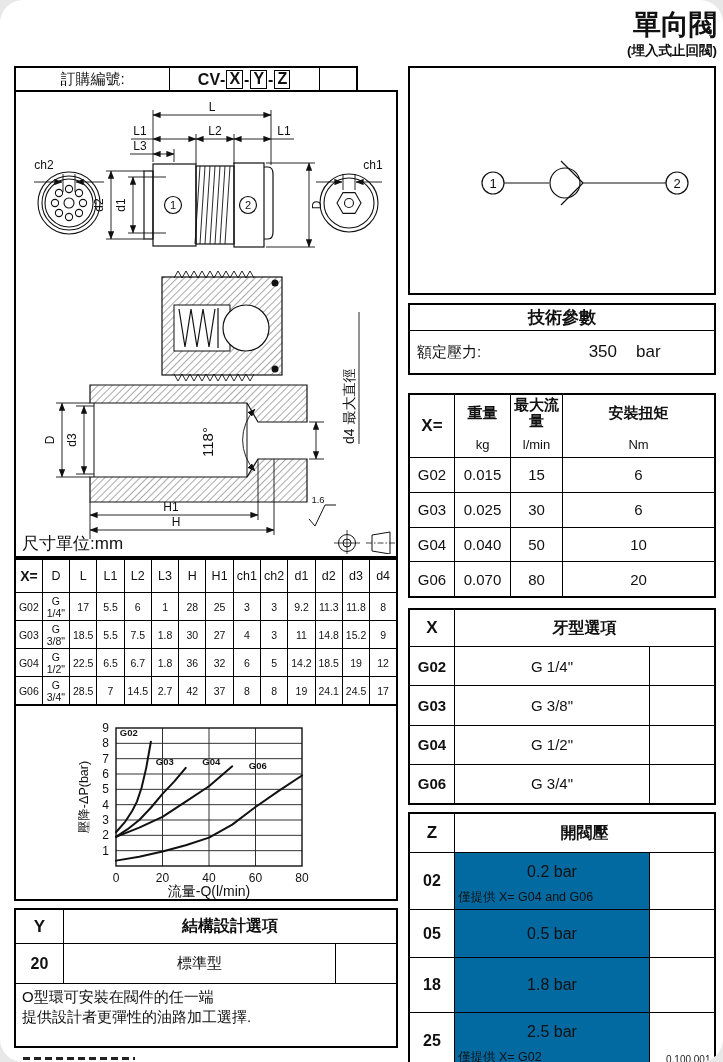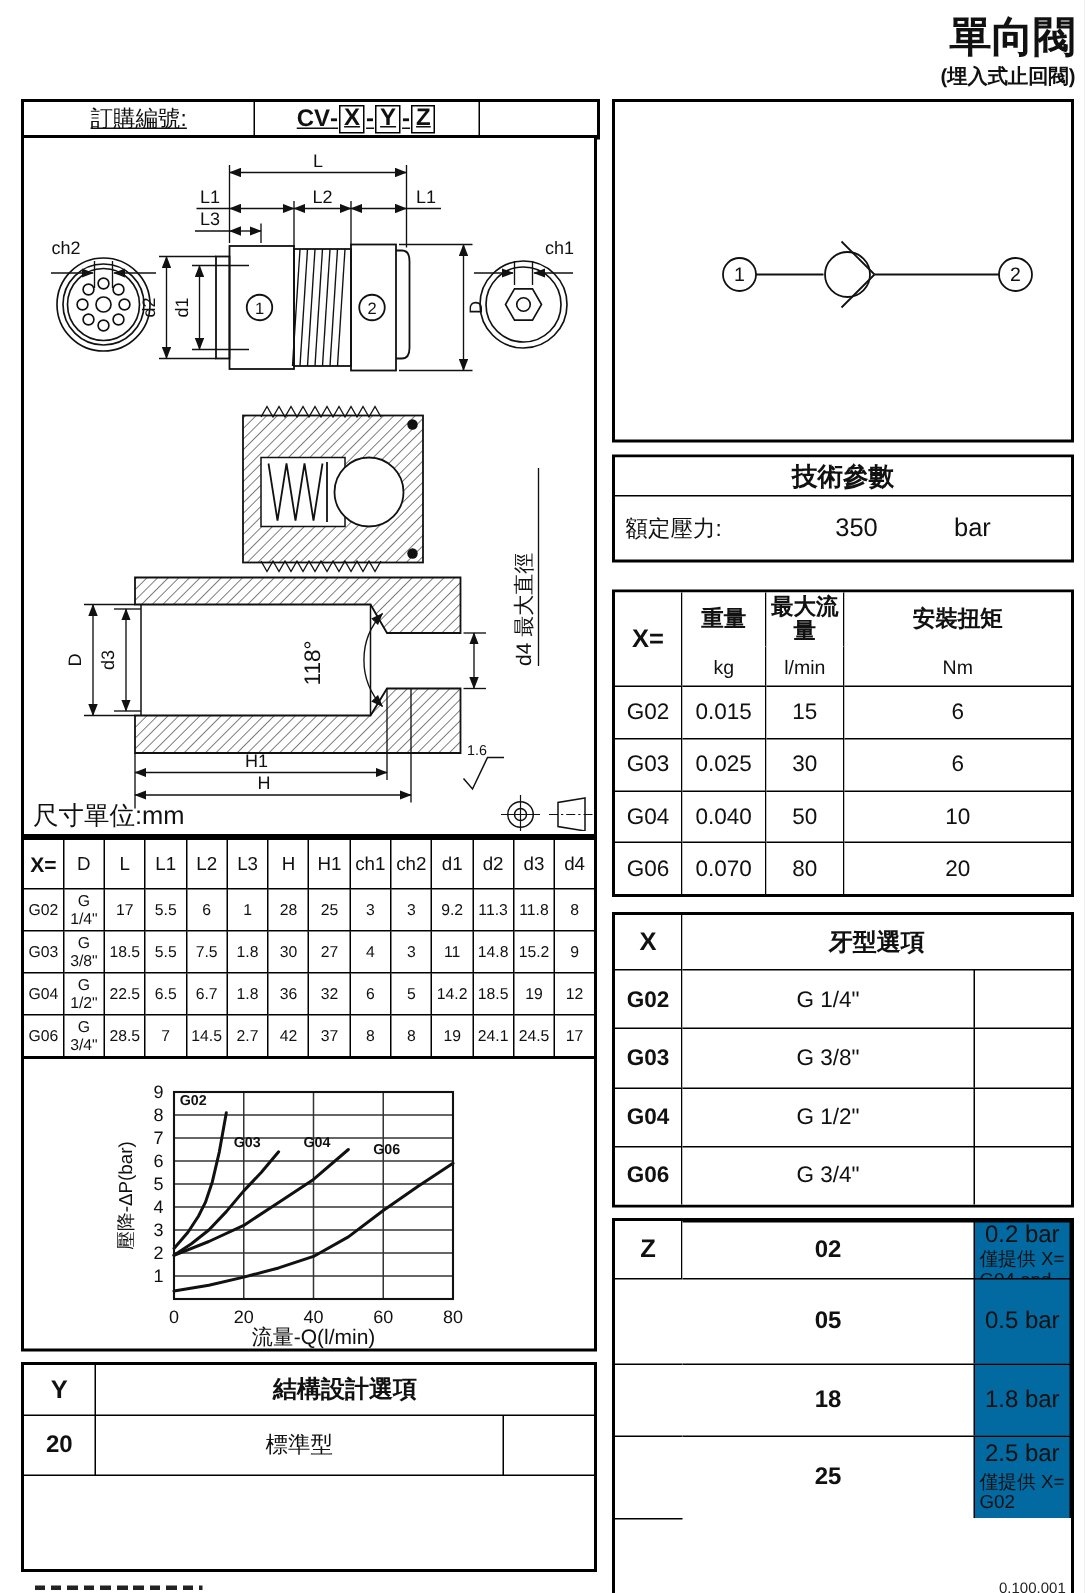--- a/index.html
+++ b/index.html
@@ -1,27 +1,27 @@
 <!DOCTYPE html>
 <html><head>
 <meta charset="utf-8">
 <style>
   html,body{margin:0;padding:0;background:#e8e8e8;}
   .page{position:relative;width:723px;height:1062px;background:#fff;overflow:hidden;
-        font-family:"Liberation Sans",sans-serif;color:#111;}
+        font-family:"Liberation Sans",sans-serif;color:#111;border-radius:23px;}
   .abs{position:absolute;}
   .bx{position:absolute;border:2px solid #000;background:#fff;box-sizing:border-box;}
 
   
   .title-block{position:absolute;top:10px;right:6px;text-align:right;}
   .doc-title{font-size:28px;font-weight:bold;line-height:1.1;}
   .doc-subtitle{font-size:13.5px;font-weight:bold;margin-top:1px;}
 
   
-  .order{left:14px;top:66px;width:386px;height:27px;display:flex;align-items:stretch;text-decoration:underline;}
+  .order{left:14px;top:66px;width:344px;height:27px;display:flex;align-items:stretch;}
   .order .oc{display:flex;align-items:center;justify-content:center;box-sizing:border-box;}
   .oc-label{width:154px;border-right:1.5px solid #000;font-size:15px;}
   .oc-code{width:150px;border-right:1.5px solid #000;font-size:16px;font-weight:bold;}
   .oc-rest{flex:1;}
   .boxed{border:1.5px solid #000;padding:0 2px;margin:0 1px;line-height:1.05;}
 
   
   .draw{left:14px;top:90px;width:384px;height:468px;}
 
   
@@ -50,21 +50,21 @@
                  display:block;text-align:left;}
 
   
   .symbx{left:408px;top:66px;width:308px;height:229px;}
 
   
   .tech{left:408px;top:303px;width:308px;height:72px;display:grid;grid-template-rows:26px 1fr;}
   .tech .ttitle{font-size:17px;font-weight:bold;}
   .tech .trow{display:grid;grid-template-columns:96px 1fr 78px;align-items:center;gap:19px;}
   .tech .tlabel{font-size:15px;padding-left:7px;}
-  .tech .tval{font-size:17px;text-align:center;}
+  .tech .tval{font-size:17px;text-align:right;}
   .tech .tunit{font-size:17px;}
 
   
   .spec{left:408px;top:393px;width:308px;height:205px;display:grid;
         grid-template-columns:45px 56px 52px 1fr;grid-template-rows:36px 26px repeat(4,1fr);}
   .spec .corner{grid-row:1/3;grid-column:1;font-size:17px;font-weight:bold;}
   .spec .hh{font-size:15px;font-weight:bold;line-height:1.05;text-align:center;padding:0 3px;}
   .spec .uu{font-size:13px;}
   .spec .scode{font-size:15px;}
   .spec .sval{font-size:15px;}
@@ -412,20 +412,24 @@
         <text transform="translate(72,91) rotate(-90)" text-anchor="middle" font-size="12.5" fill="#111">壓降-ΔP(bar)</text>
       </svg>
   </div>
 
   <div class="bx design">
     <div class="cell corner br bb">Y</div>
     <div class="cell dtitle bb">結構設計選項</div>
     <div class="cell dcode br bb">20</div>
     <div class="cell dval br bb">標準型</div>
     <div class="cell bb"></div>
+    <div class="dnote">
+      <div>O型環可安裝在閥件的任一端</div>
+      <div>提供設計者更彈性的油路加工選擇.</div>
+    </div>
   </div>
 
   <div class="bx symbx">
     <svg width="304" height="225" viewBox="0 0 304 225">
       <g stroke="#111" stroke-width="1.2" fill="none">
         <circle cx="83" cy="115" r="11"></circle>
         <line x1="94" y1="115" x2="139" y2="115"></line>
         <circle cx="155" cy="115" r="15"></circle>
         <path d="M173,115 L151,93 M173,115 L151,137"></path>
         <line x1="173" y1="115" x2="256" y2="115"></line>
@@ -485,20 +489,21 @@
       <div class="cell bt br tcode">G04</div>
       <div class="cell bt br tval">G 1/2"</div>
       <div class="cell bt"></div>
       <div class="cell bt br tcode">G06</div>
       <div class="cell bt br tval">G 3/4"</div>
       <div class="cell bt"></div>
     </div>
 
   <div class="bx crack" id="crack-grid">
     <div class="cell corner br">Z</div>
+    <div class="cell ttl">開閥壓</div>
   <div class="cell bt br ccode">02</div>
       <div class="cellv bt br">
         <div class="cv">0.2 bar</div>
         <div class="cn">僅提供 X= G04 and G06</div>
       </div>
       <div class="cell bt"></div>
       <div class="cell bt br ccode">05</div>
       <div class="cellv bt br">
         <div class="cv">0.5 bar</div>
       </div>

